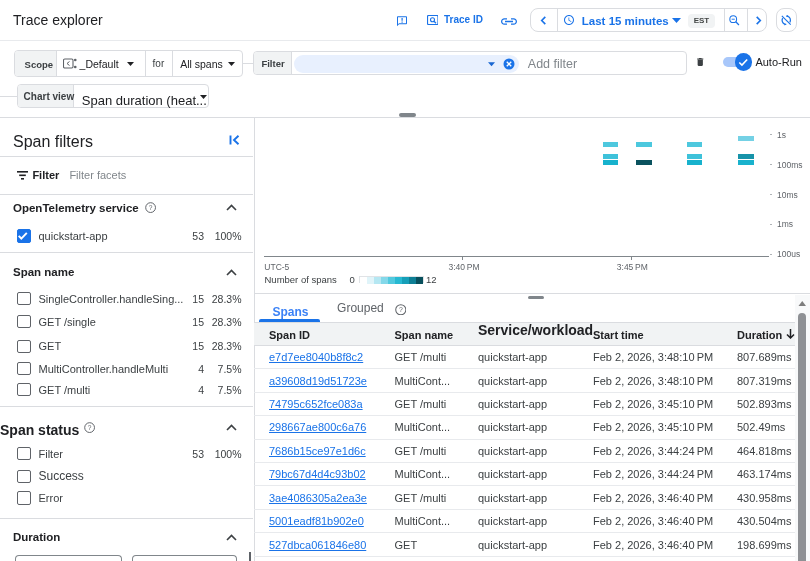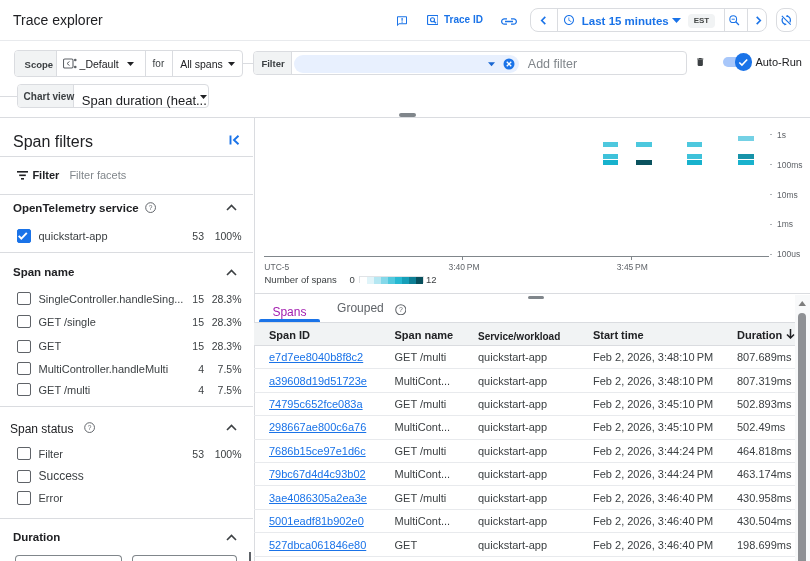--- a/index.html
+++ b/index.html
@@ -168,21 +168,21 @@
   </svg>
 <svg class="abs" style="left:226.0px;top:204.2px" width="11" height="7" viewBox="0 0 11 7">
     <path d="M1 6l4.5-4.5L10 6" stroke="#3c4043" stroke-width="1.6" fill="none"></path>
   </svg>
 
 <div class="t" style="left:13px;top:266.3px;font-size:11.5px;font-weight:bold;color:#202124">Span name</div>
 <svg class="abs" style="left:226.0px;top:269.0px" width="11" height="7" viewBox="0 0 11 7">
     <path d="M1 6l4.5-4.5L10 6" stroke="#3c4043" stroke-width="1.6" fill="none"></path>
   </svg>
 
-<div class="t" style="left:10px;top:421.5px;font-size:12px;font-weight:normal;color:#202124">Span status</div>
+<div class="t" style="left:0;top:421.5px;font-size:14px;font-weight:bold;color:#202124">Span status</div>
 <svg class="abs" style="left:83.9px;top:422.0px" width="11.2" height="11.2" viewBox="0 0 16 16">
     <circle cx="8" cy="8" r="7" stroke="#5f6368" stroke-width="1.4" fill="none"></circle>
     <text x="8" y="11.4" font-size="9.5" fill="#5f6368" text-anchor="middle" font-family="Liberation Sans">?</text>
   </svg>
 <svg class="abs" style="left:226.0px;top:424.1px" width="11" height="7" viewBox="0 0 11 7">
     <path d="M1 6l4.5-4.5L10 6" stroke="#3c4043" stroke-width="1.6" fill="none"></path>
   </svg>
 
 <div class="t" style="left:13px;top:531px;font-size:11.5px;font-weight:bold;color:#202124">Duration</div>
 <svg class="abs" style="left:226.0px;top:533.7px" width="11" height="7" viewBox="0 0 11 7">
@@ -277,33 +277,33 @@
 <div class="t" style="left:616.8px;top:261.7px;font-size:8.5px;color:#5f6368">3:45 PM</div>
 
 <div class="t" style="left:264.5px;top:273.7px;font-size:9.5px;color:#3c4043">Number of spans</div>
 <div class="t" style="left:349.5px;top:273.7px;font-size:9.5px;color:#3c4043">0</div>
 <div class="abs" style="left:358.9px;top:276.4px;height:6.6px;line-height:0;border:0.5px solid #e0e3e6"><span style="display:inline-block;width:7px;height:6.6px;background:#ffffff"></span><span style="display:inline-block;width:7px;height:6.6px;background:#e0f4f9"></span><span style="display:inline-block;width:7px;height:6.6px;background:#b5e7f2"></span><span style="display:inline-block;width:7px;height:6.6px;background:#84d8e9"></span><span style="display:inline-block;width:7px;height:6.6px;background:#51c9de"></span><span style="display:inline-block;width:7px;height:6.6px;background:#27b9d2"></span><span style="display:inline-block;width:7px;height:6.6px;background:#169fb8"></span><span style="display:inline-block;width:7px;height:6.6px;background:#0e7f95"></span><span style="display:inline-block;width:7px;height:6.6px;background:#084f5c"></span></div>
 <div class="t" style="left:426px;top:273.7px;font-size:9.5px;color:#3c4043">12</div>
 
 <div class="abs" style="left:254px;top:293px;width:556px;height:1px;background:#dadce0"></div>
 <div class="abs" style="left:527.8px;top:296.3px;width:16.6px;height:3.2px;background:#80868b;border-radius:2px"></div>
 
-<div class="t" style="left:272.4px;top:305px;font-size:12px;font-weight:400;color:#a21caf">Spans</div>
+<div class="t" style="left:272.4px;top:305px;font-size:12px;font-weight:700;color:#3b82f6">Spans</div>
 <div class="t" style="left:337.1px;top:301px;font-size:12px;color:#5f6368">Grouped</div>
 <svg class="abs" style="left:394.8px;top:303.59999999999997px" width="11.6" height="11.6" viewBox="0 0 16 16">
     <circle cx="8" cy="8" r="7" stroke="#5f6368" stroke-width="1.4" fill="none"></circle>
     <text x="8" y="11.4" font-size="9.5" fill="#5f6368" text-anchor="middle" font-family="Liberation Sans">?</text>
   </svg>
 <div class="abs" style="left:258.7px;top:319.4px;width:61.1px;height:2.6px;background:#1a73e8;border-radius:2px 2px 0 0"></div>
 <div class="abs" style="left:254px;top:322px;width:556px;height:1px;background:#dadce0"></div>
 
 <div class="abs" style="left:254px;top:323px;width:541.3px;height:22.9px;background:#f1f3f4;border-bottom:1px solid #dadce0"></div>
 <div class="t" style="left:269px;top:328.5px;font-size:11px;font-weight:bold;color:#202124">Span ID</div>
 <div class="t" style="left:394.5px;top:328.5px;font-size:11px;font-weight:bold;color:#202124">Span name</div>
-<div class="t" style="left:478px;top:331px;font-size:10px;font-weight:bold;color:#202124">Service/workload</div>
+<div class="t" style="left:478px;top:322px;font-size:14px;font-weight:bold;color:#202124">Service/workload</div>
 <div class="t" style="left:593px;top:328.5px;font-size:11px;font-weight:bold;color:#202124">Start time</div>
 <div class="t" style="left:737px;top:328.5px;font-size:11px;font-weight:bold;color:#202124">Duration</div>
 <svg class="abs" style="left:786px;top:329px" width="9" height="10" viewBox="0 0 9 10">
     <path d="M4.5 0v8M1 5.5l3.5 3.5L8 5.5" stroke="#202124" stroke-width="1.5" fill="none"></path>
   </svg>
 
 <div class="trow" style="top:345.9px">
 <span class="tc link" style="left:269px">e7d7ee8040b8f8c2</span>
 <span class="tc" style="left:394.5px">GET /multi</span>
 <span class="tc" style="left:478px">quickstart-app</span>

